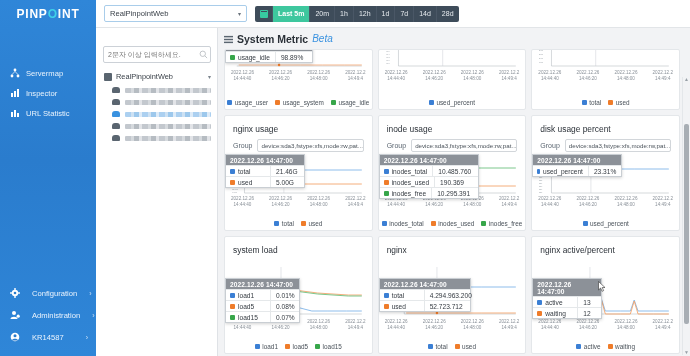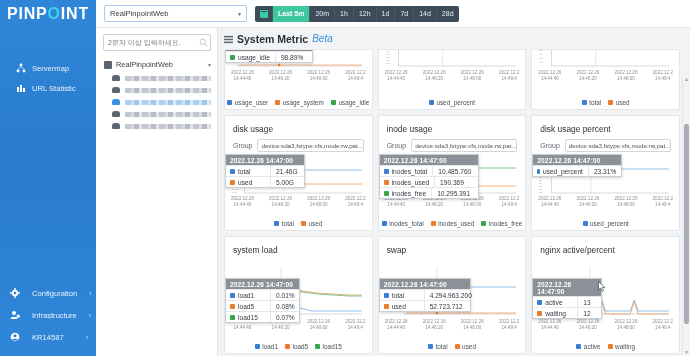--- a/index.html
+++ b/index.html
@@ -14,45 +14,45 @@
 
   
   .sidebar {
     width: 96px; height: 356px;
     background: linear-gradient(180deg, #2f86d8 0%, #2a7ccd 45%, #2f86d8 100%);
     color: #fff; flex: 0 0 96px;
     position: relative;
   }
   .logo {
     height: 28px; display: flex; align-items: center; justify-content: center;
-    letter-spacing: .8px; font-size: 16px; font-weight: 700; color: #fff;
+    letter-spacing: .8px; font-size: 12px; font-weight: 700; color: #fff;
   }
   .logo .dot { color: #3fd0e8; }
   .nav { margin-top: 30px; }
   .nav-item {
-    display: flex; align-items: center; gap: 6px;
-    height: 20px; padding-left: 16px; font-size: 7.6px; color: #e9f3fc;
+    display: flex; align-items: flex-end; gap: 6px;
+    height: 20px; padding-left: 10px; font-size: 7.6px; color: #e9f3fc;
     cursor: pointer;
   }
   .nav-item.active { background: #1f69b8; color: #fff; font-weight: 600; }
   .nav-ico { width: 10px; height: 10px; display: inline-block; flex: 0 0 10px; }
   .nav-ico svg { display: block; }
   .bottom-nav { position: absolute; bottom: 8px; left: 0; right: 0; }
   .bottom-item {
     display: flex; align-items: center; gap: 12px;
     height: 22px; padding: 0 8px 0 10px; font-size: 7.6px; color: #eaf3fd;
     cursor: pointer;
   }
   .bottom-item .chev { margin-left: auto; font-size: 7px; opacity: .85; }
 
   
   .agent-panel {
     width: 122px; flex: 0 0 122px; background: #fff;
     border-right: 1px solid #dfe2e6; height: 356px;
-    padding-top: 28px;
+    padding-top: 40px;
   }
   .search-box {
     margin: 6px 6px 6px 7px; height: 17px;
     border: 1px solid #ccd1d7; border-radius: 2px;
     display: flex; align-items: center; padding: 0 4px; background: #fff;
   }
   .search-box input {
     border: 0; outline: 0; flex: 1; font-size: 7px; color: #9aa1a8;
     font-family: "Liberation Sans", sans-serif; background: transparent;
   }
@@ -202,20 +202,30 @@
       <div class="nav-item">
         <span class="nav-ico">
           <svg viewBox="0 0 10 10" width="10" height="10">
               <circle cx="5" cy="2" r="1.4" fill="#fff"></circle>
               <circle cx="2" cy="8" r="1.4" fill="#fff"></circle>
               <circle cx="8" cy="8" r="1.4" fill="#fff"></circle>
               <path d="M5 3.4 L2 6.6 M5 3.4 L8 6.6" stroke="#fff" stroke-width=".7"></path>
             </svg>
         </span>
         <span>Servermap</span>
+      </div>
+      <div class="nav-item">
+        <span class="nav-ico">
+          <svg viewBox="0 0 10 10" width="10" height="10">
+              <rect x="1" y="5" width="2" height="4" fill="#fff"></rect>
+              <rect x="4" y="3" width="2" height="6" fill="#fff"></rect>
+              <rect x="7" y="1" width="2" height="8" fill="#fff"></rect>
+            </svg>
+        </span>
+        <span>Inspector</span>
       </div>
       <div class="nav-item">
         <span class="nav-ico">
           <svg viewBox="0 0 10 10" width="10" height="10">
               <rect x="1" y="4" width="2" height="5" fill="#fff"></rect>
               <rect x="4" y="2" width="2" height="7" fill="#fff"></rect>
               <rect x="7" y="5" width="2" height="4" fill="#fff"></rect>
             </svg>
         </span>
         <span>URL Statistic</span>
@@ -240,21 +250,21 @@
         <span class="chev">›</span>
       </div>
       <div class="bottom-item">
         <span class="nav-ico">
           <svg viewBox="0 0 10 10" width="10" height="10">
               <circle cx="4" cy="3" r="2" fill="#fff"></circle>
               <path d="M0.5 9 C0.5 6 7.5 6 7.5 9 Z" fill="#fff"></path>
               <circle cx="8.2" cy="6.2" r="1.6" fill="#fff"></circle>
             </svg>
         </span>
-        <span>Infrastructure</span>
+        <span>Administration</span>
         <span class="chev">›</span>
       </div>
       <div class="bottom-item">
         <span class="nav-ico">
           <svg viewBox="0 0 10 10" width="10" height="10">
               <circle cx="5" cy="5" r="4.3" fill="#fff"></circle>
               <circle cx="5" cy="3.8" r="1.5" fill="#2a7ccd"></circle>
               <path d="M1.8 8.6 C2.4 6.2 7.6 6.2 8.2 8.6 Z" fill="#2a7ccd"></path>
             </svg>
         </span>
@@ -455,21 +465,21 @@
               <span>total</span>
             </span>
           <span class="lg">
               <i class="sw" style="background:#ef7c2a"></i>
               <span>used</span>
             </span>
         </div>
       </div>
 
       <div class="card r2">
-        <div class="card-title">disk usage</div>
+        <div class="card-title">nginx usage</div>
         <div class="group-row">
           <span class="group-label">Group</span>
           <span class="group-select">
             <span>device:sda3,fstype:xfs,mode:rw,pat...</span>
             <span class="caret">▾</span>
           </span>
         </div>
         <div class="plot" style="top:44px;height:44px;">
           <svg viewBox="0 0 140 40" preserveAspectRatio="none" height="40">
             <line x1="14" y1="33" x2="136" y2="33" stroke="#aab0b6" stroke-width=".5"></line>
@@ -714,21 +724,21 @@
             <span class="tip-key">
                 <i class="sw" style="background:#37a64a"></i>
                 <span>load15</span>
               </span>
             <span class="tip-val">0.07%</span>
           </div>
         </div>
       </div>
 
       <div class="card r3">
-        <div class="card-title">swap</div>
+        <div class="card-title">nginx</div>
         <div class="plot" style="top:30px;height:58px;">
           <svg viewBox="0 0 140 54" preserveAspectRatio="none" height="54">
             <line x1="20" y1="47" x2="136" y2="47" stroke="#aab0b6" stroke-width=".5"></line>
             <line x1="20" y1="30" x2="20" y2="47" stroke="#aab0b6" stroke-width=".5"></line>
             <g fill="#9aa1a8" font-size="1.7" font-family="Liberation Sans, sans-serif">
               <text x="0.5" y="32">4,000,000,000</text>
                 <text x="0.5" y="35">3,000,000,000</text>
               <text x="0.5" y="38">2,000,000,000</text>
                 <text x="0.5" y="41">1,000,000,000</text>
             </g>

